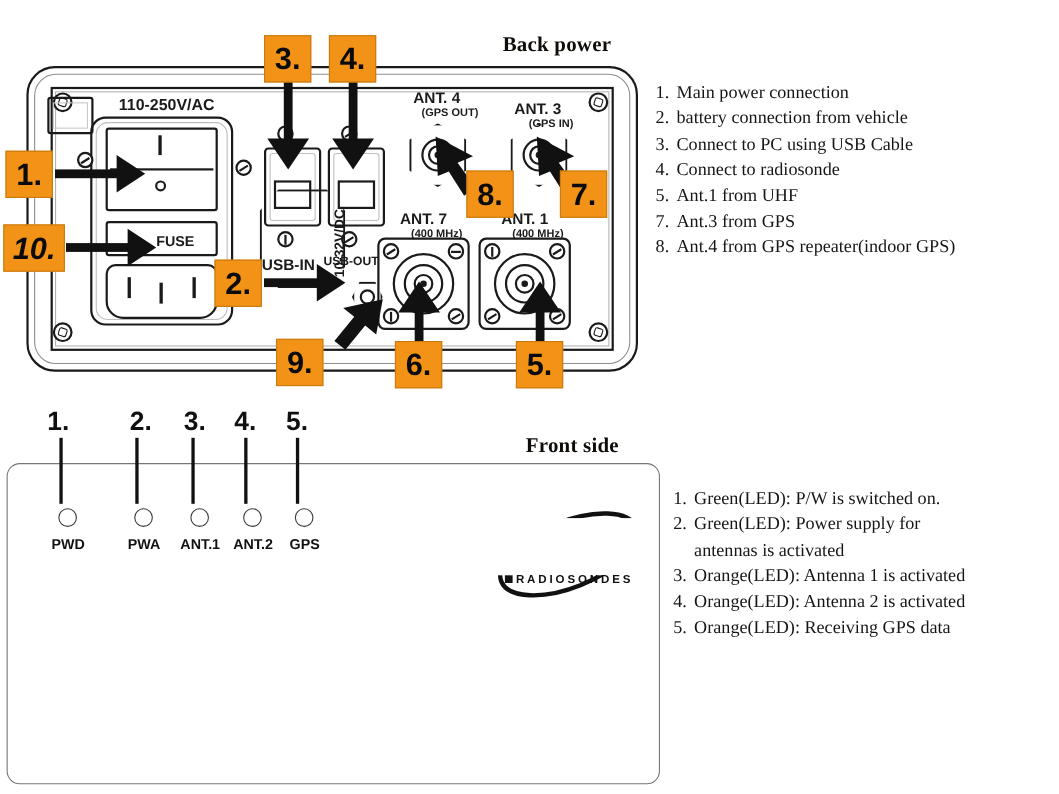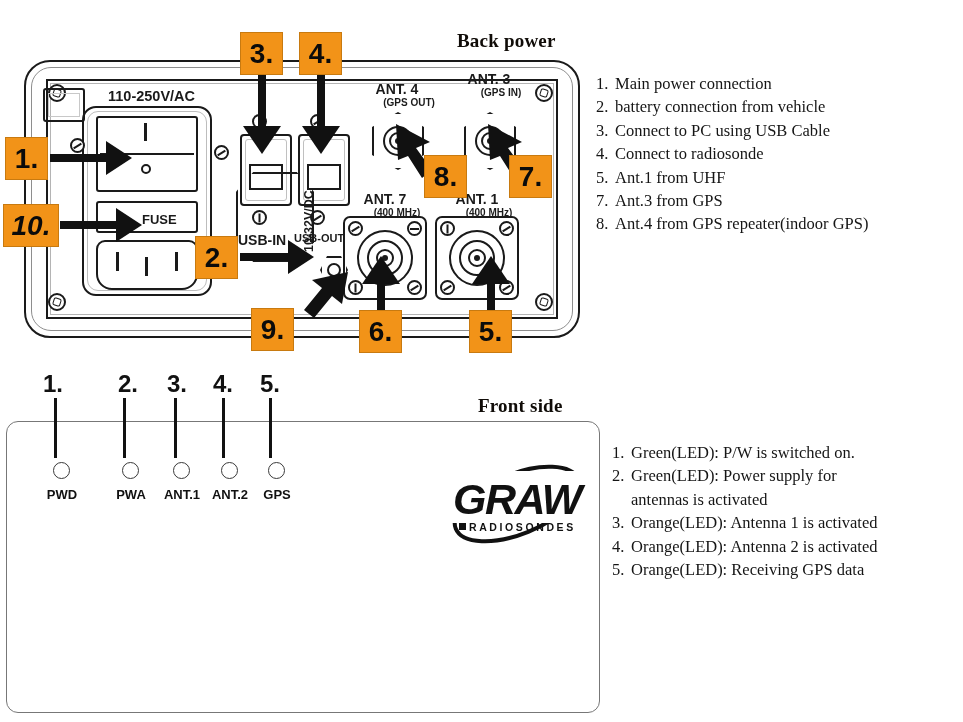--- a/index.html
+++ b/index.html
@@ -77,21 +77,21 @@
     left:278px;top:192px;font-size:12.5px;
     transform:rotate(-90deg);transform-origin:left top;
   }
   .ant-label{
     position:absolute;text-align:center;
     font-family:"Liberation Sans", sans-serif;color:#1a1a1a;
   }
   .ant-label .an{display:block;font-weight:bold;font-size:14px;line-height:15px;}
   .ant-label .af{display:block;font-weight:bold;font-size:10px;line-height:12px;margin-left:24px;}
   #lbl-ant4{left:330px;top:22px;width:86px;}
-  #lbl-ant3{left:422px;top:12px;width:86px;}
+  #lbl-ant3{left:422px;top:32px;width:86px;}
   #lbl-ant2{left:318px;top:132px;width:86px;}
   #lbl-ant1{left:410px;top:132px;width:86px;}
 
   
   .mains-frame{
     position:absolute;left:58px;top:46px;width:130px;height:190px;
     border:2px solid #1a1a1a;border-radius:14px;box-sizing:border-box;
   }
   .mains-frame2{
     position:absolute;left:63px;top:51px;width:120px;height:180px;
@@ -530,18 +530,17 @@
   <div class="front-tick" style="left:123px;top:398px;height:60px;"></div>
   <div class="front-tick" style="left:174px;top:398px;height:60px;"></div>
   <div class="front-tick" style="left:222px;top:398px;height:60px;"></div>
   <div class="front-tick" style="left:269px;top:398px;height:60px;"></div>
 
   <div id="graw-logo">
     <svg style="position:absolute;left:0;top:0;width:160px;height:90px;">
       <ellipse cx="80" cy="45" rx="66" ry="30" fill="none" stroke="#111" stroke-width="4" transform="rotate(-22 80 45)"></ellipse>
       <rect x="14" y="12" width="132" height="52" fill="#fff"></rect>
     </svg>
-    <div class="graw-word">GRAW</div>
     <div class="graw-sq"></div>
     <div class="graw-sub">RADIOSONDES</div>
   </div>
 
 </div>
 
 </body></html>

